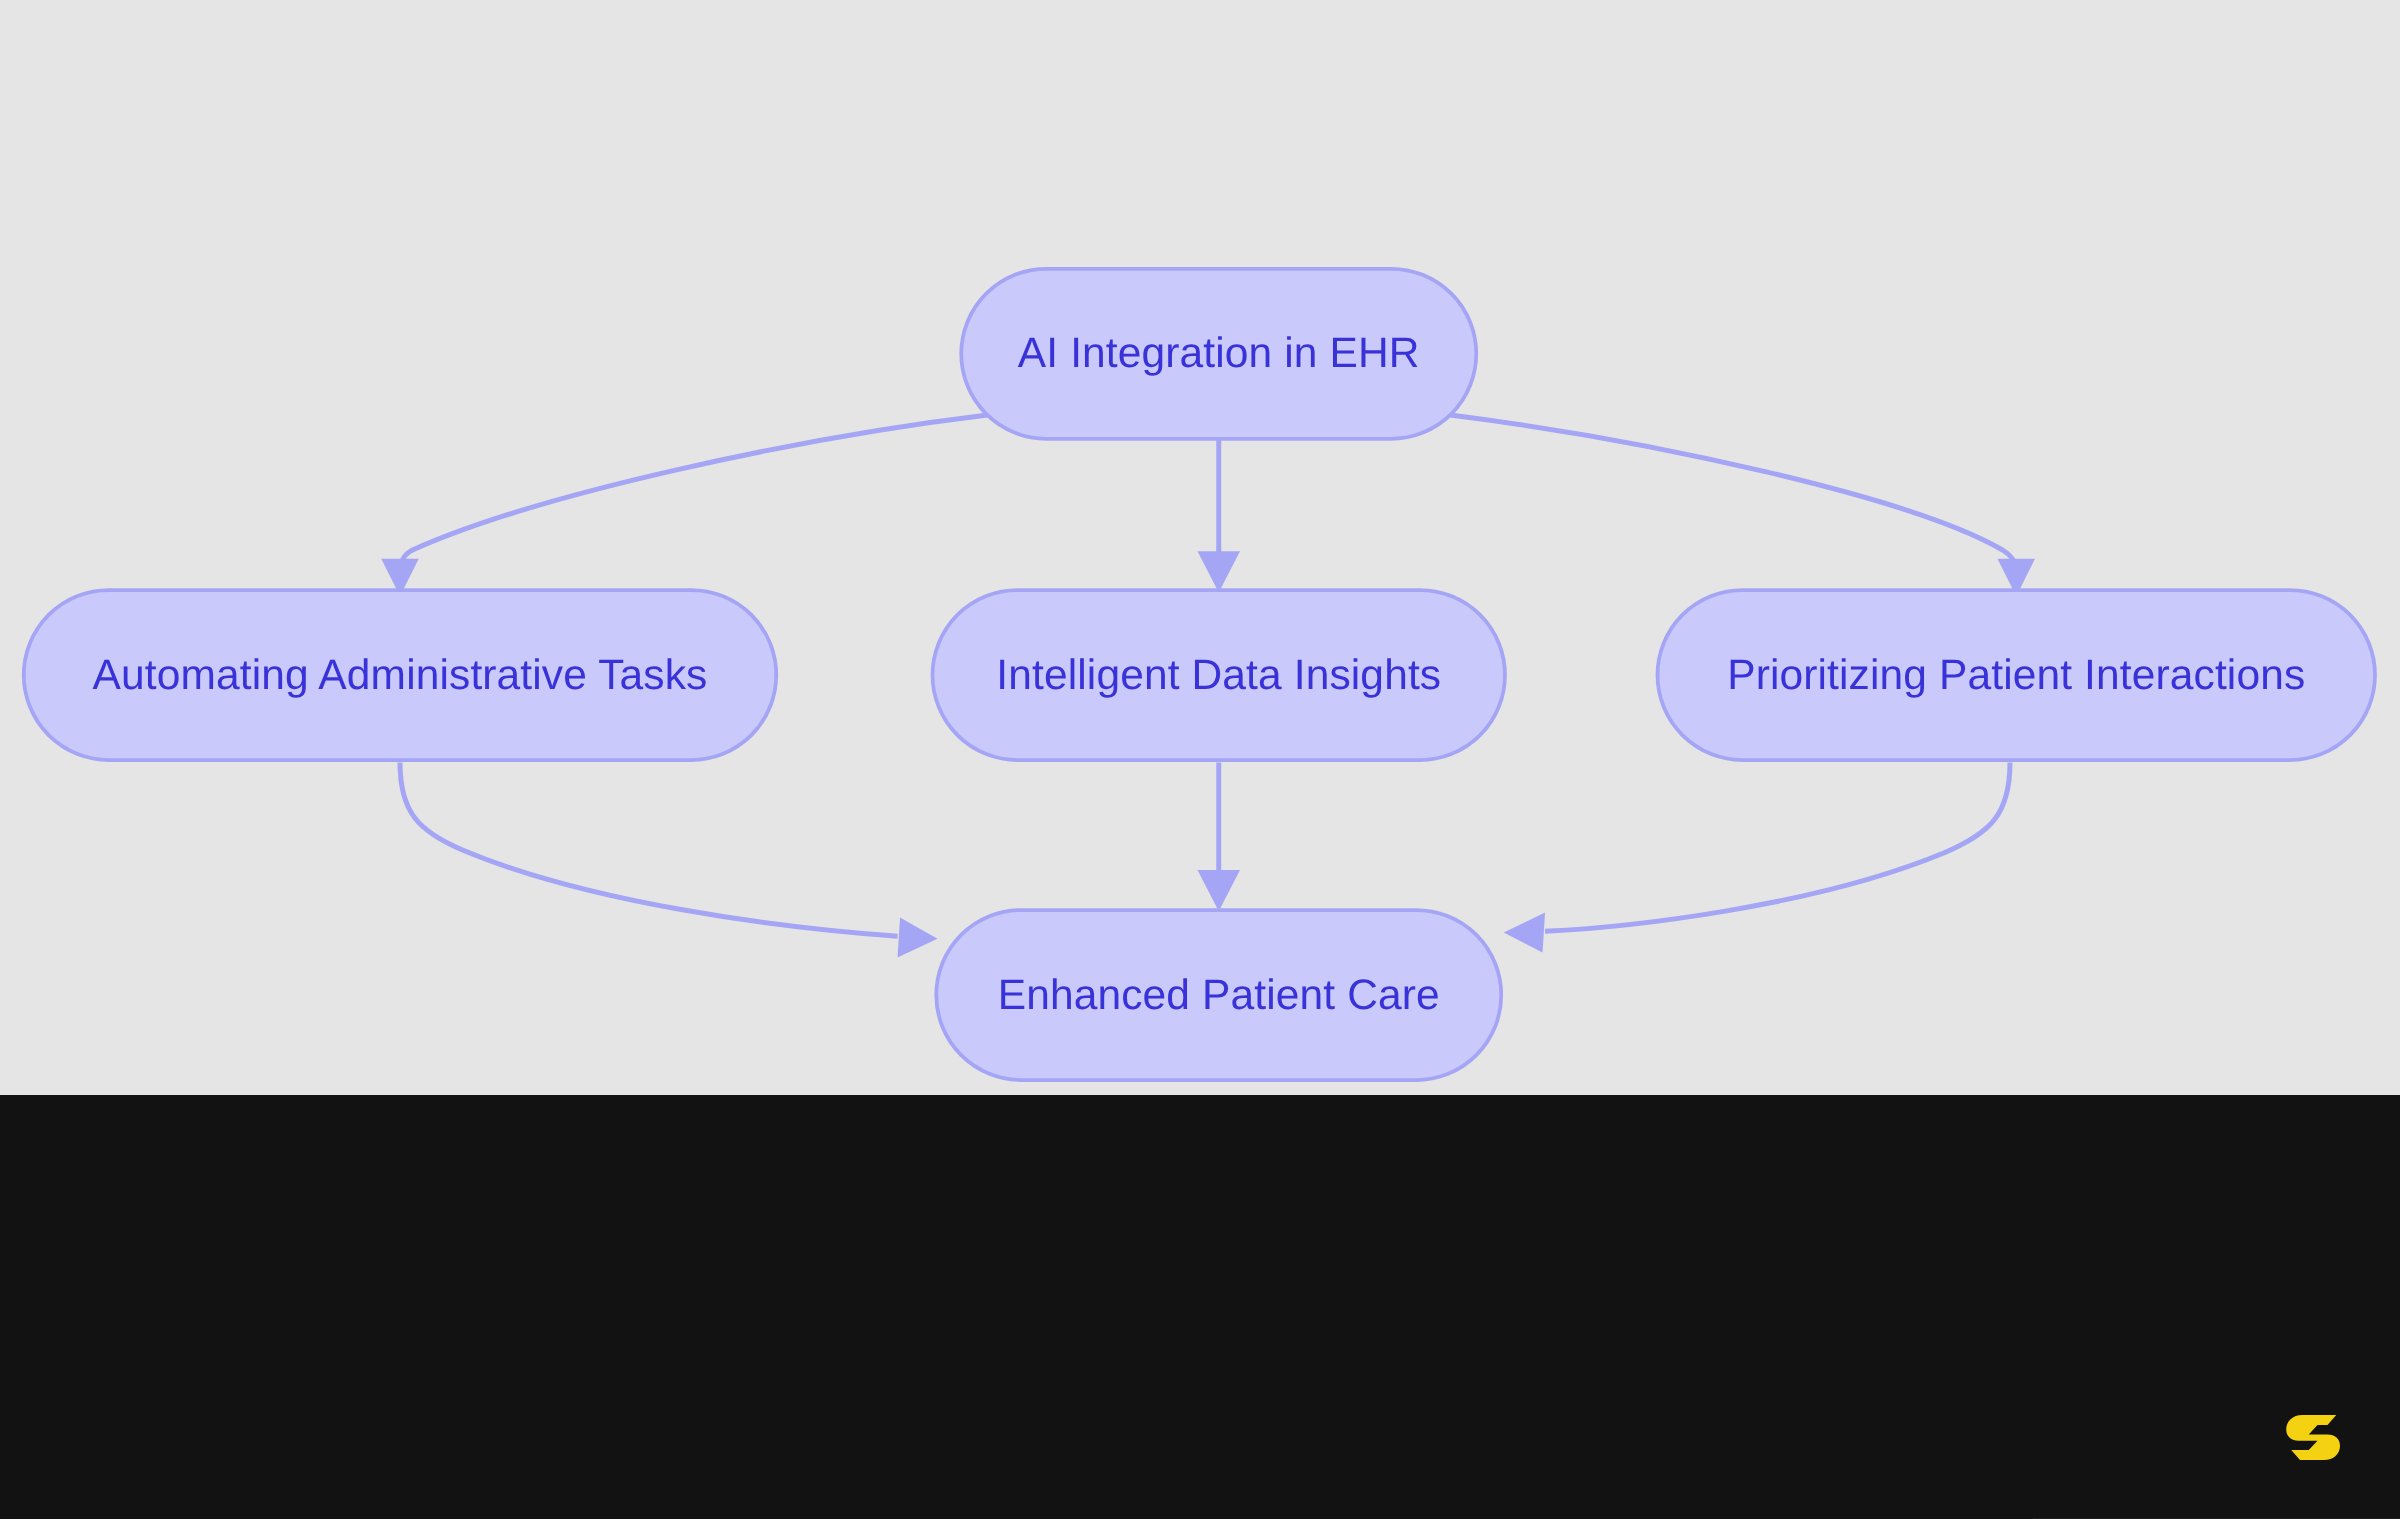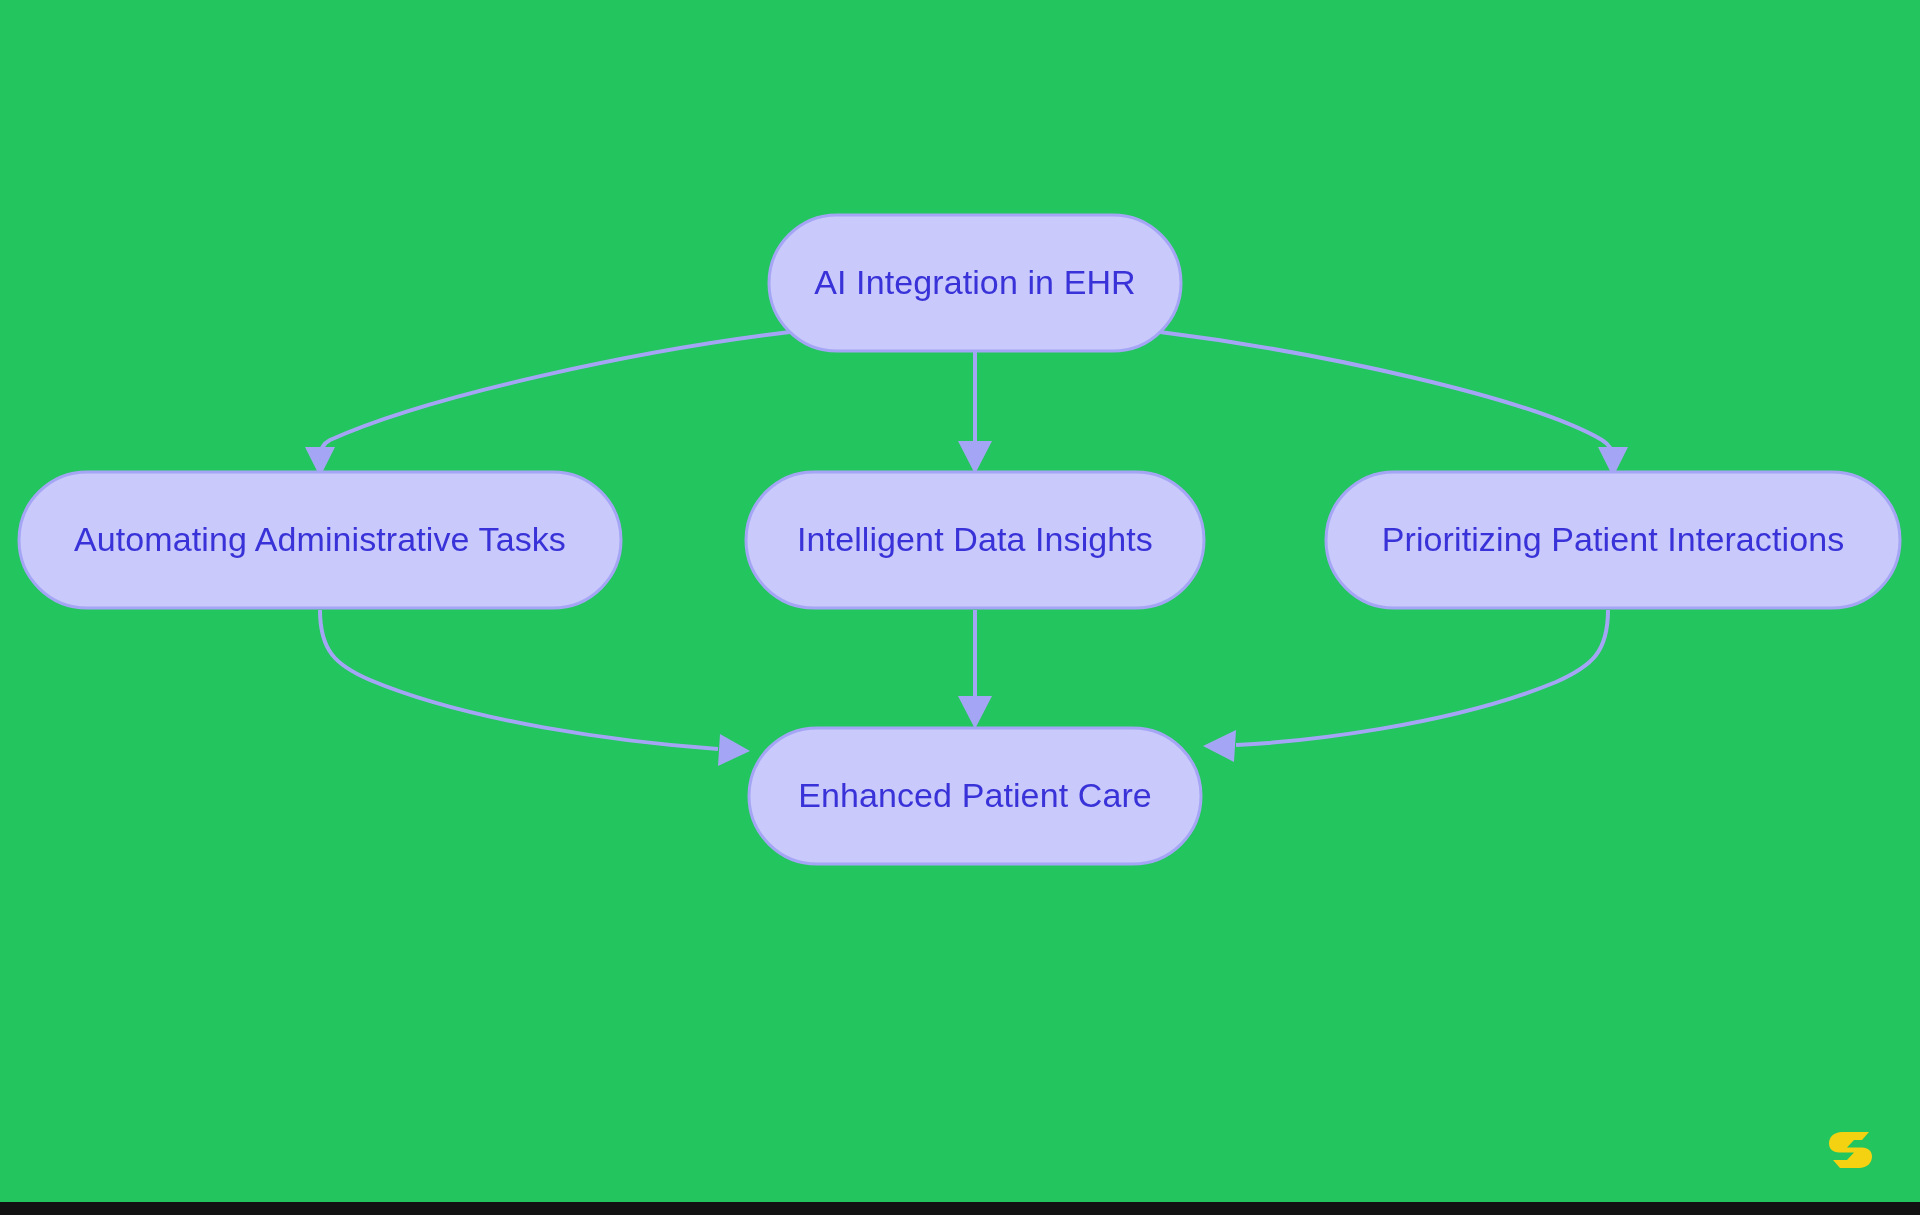--- a/index.html
+++ b/index.html
@@ -9,22 +9,22 @@
   }
   body {
     width: 1920px;
     height: 1215px;
     overflow: hidden;
     font-family: "Liberation Sans", sans-serif;
   }
   #flowchart-root {
     position: relative;
     width: 1920px;
-    height: 1202px;
-    background: #22c55e;
+    height: 876px;
+    background: #e5e5e5;
   }
   svg.diagram {
     position: absolute;
     inset: 0;
     width: 1920px;
     height: 1215px;
     display: block;
   }
   .node-shape {
     fill: #c9c9fb;

